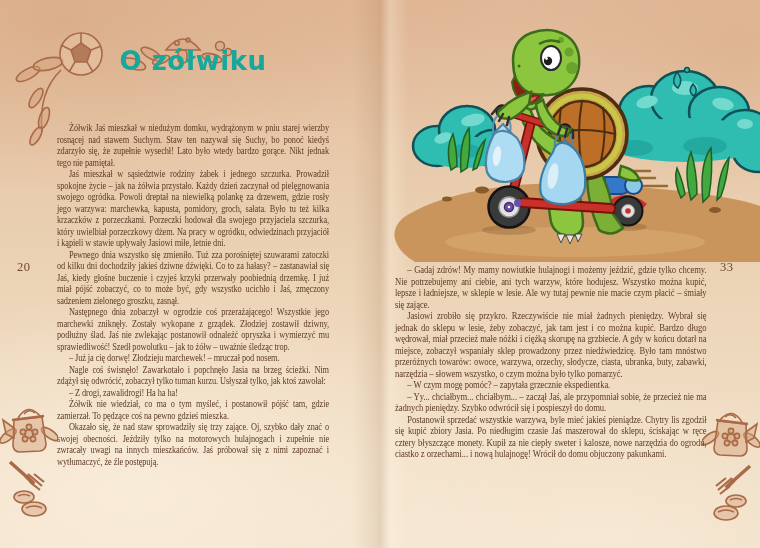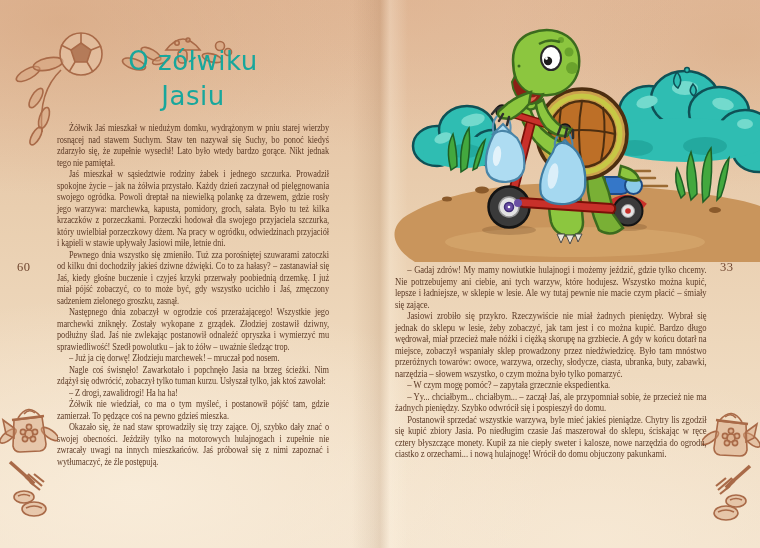--- a/index.html
+++ b/index.html
@@ -23,21 +23,21 @@
       radial-gradient(45% 38% at 97% 8%, rgba(214,165,126,.45), rgba(214,165,126,0) 70%),
       linear-gradient(180deg,#e3bd9e 0%, #e9ceaf 38%, #efdabf 68%, #f2e2cc 100%);
   }
   .gutter {
     position:absolute; left:352px; top:0; width:56px; height:548px; pointer-events:none;
     background:linear-gradient(90deg, rgba(137,90,52,0) 0%, rgba(137,90,52,.10) 38%,
                rgba(137,90,52,.15) 50%, rgba(255,246,230,.28) 68%, rgba(137,90,52,0) 100%);
   }
   .story-title {
     position:absolute; left:57px; top:44px; width:272px; text-align:center;
-    font-family:"DejaVu Sans", sans-serif; font-weight:normal;
+    font-family:"DejaVu Sans", sans-serif; font-weight:bold;
     font-size:26px; line-height:35px; letter-spacing:.5px; color:#18a79c;
   }
   .pagetext {
     position:absolute; color:#5c3a26; text-align:justify;
     font-size:9.8px; line-height:11.5px; letter-spacing:-.1px;
     transform-origin:0 0;
   }
   .pagetext p { margin:0; text-indent:14px; }
   .left-text  { left:57px;  top:122px; width:320px; transform:scaleX(.85); }
   .right-text { left:395px; top:264px; width:354px; transform:scaleX(.88); }
@@ -292,24 +292,23 @@
     <g>
       <path d="M146,92 Q132,96 122,104 L114,111 Q111,115 116,118 L126,119 Q136,114 144,104 Z" fill="#8cc63f" stroke="#3c6b1e" stroke-width="2.5"></path>
       <path d="M112,108 l-5,6 M118,114 l-4,7 M124,117 l-2,8" stroke="#2e2e2e" stroke-width="2.5" stroke-linecap="round"></path>
       <path d="M158,100 Q162,114 172,123 Q179,129 186,129 L182,136 Q171,137 161,128 Q152,116 151,104 Z" fill="#8cc63f" stroke="#3c6b1e" stroke-width="2.5"></path>
       <path d="M176,126 l-3,8 M182,129 l-2,8 M188,130 l0,8" stroke="#2e2e2e" stroke-width="2.5" stroke-linecap="round"></path>
     </g>
   </svg>
 
   <div class="story-title">
     <span>O zółwiku</span><br>
-    <span>Jasiu</span>
   </div>
 
-  <div class="pagenum pn-left">60</div>
+  <div class="pagenum pn-left">20</div>
   <div class="pagenum pn-right">33</div>
 
   <div class="pagetext left-text">
       <p>Żółwik Jaś mieszkał w niedużym domku, wydrążonym w pniu starej wierzby rosnącej nad stawem Suchym. Staw ten nazywał się Suchy, bo ponoć kiedyś zdarzyło się, że zupełnie wysechł! Lato było wtedy bardzo gorące. Nikt jednak tego nie pamiętał.</p>
       <p>Jaś mieszkał w sąsiedztwie rodziny żabek i jednego szczurka. Prowadził spokojne życie – jak na żółwia przystało. Każdy dzień zaczynał od pielęgnowania swojego ogródka. Powoli dreptał na niewielką polankę za drzewem, gdzie rosły jego warzywa: marchewka, kapusta, pomidory, groch, sałata. Było tu też kilka krzaczków z porzeczkami. Porzeczki hodował dla swojego przyjaciela szczurka, który uwielbiał porzeczkowy dżem. Na pracy w ogródku, odwiedzinach przyjaciół i kąpieli w stawie upływały Jasiowi miłe, letnie dni.</p>
       <p>Pewnego dnia wszystko się zmieniło. Tuż zza porośniętej szuwarami zatoczki od kilku dni dochodziły jakieś dziwne dźwięki. Co to za hałasy? – zastanawiał się Jaś, kiedy głośne buczenie i czyjeś krzyki przerwały poobiednią drzemkę. I już miał pójść zobaczyć, co to może być, gdy wszystko ucichło i Jaś, zmęczony sadzeniem zielonego groszku, zasnął.</p>
       <p>Następnego dnia zobaczył w ogrodzie coś przerażającego! Wszystkie jego marchewki zniknęły. Zostały wykopane z grządek. Złodziej zostawił dziwny, podłużny ślad. Jaś nie zwlekając postanowił odnaleźć opryszka i wymierzyć mu sprawiedliwość! Szedł powolutku – jak to żółw – uważnie śledząc trop.</p>
       <p>– Już ja cię dorwę! Złodzieju marchewek! – mruczał pod nosem.</p>
       <p>Nagle coś świsnęło! Zawarkotało i popchnęło Jasia na brzeg ścieżki. Nim zdążył się odwrócić, zobaczył tylko tuman kurzu. Usłyszał tylko, jak ktoś zawołał:</p>
       <p>– Z drogi, zawalidrogi! Ha ha ha!</p>

